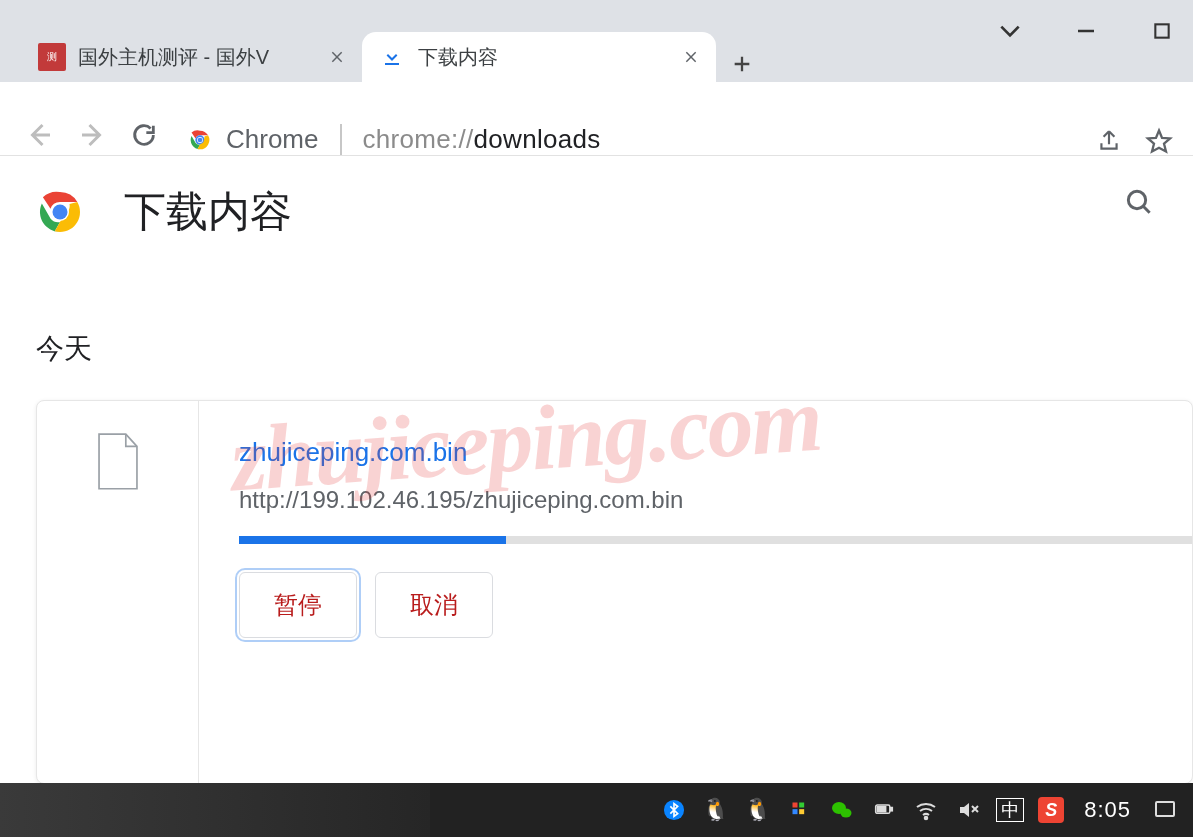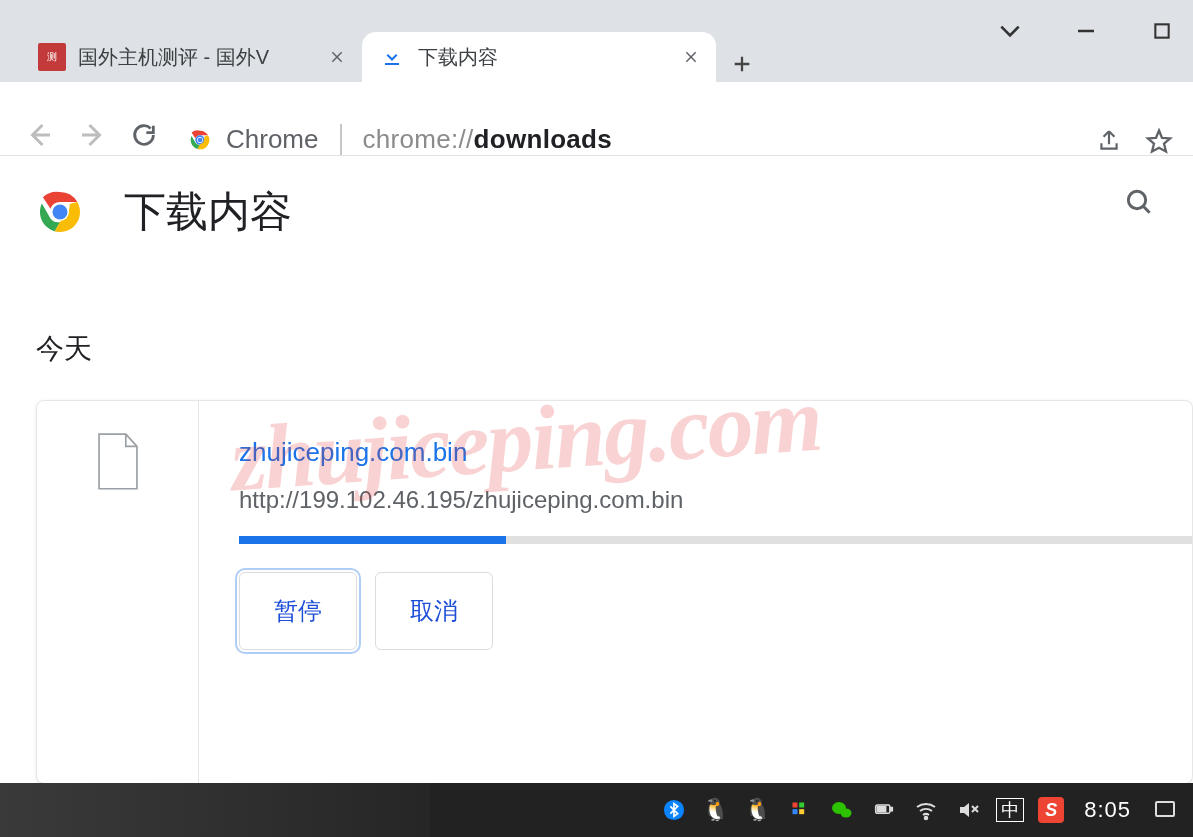--- a/index.html
+++ b/index.html
@@ -23,21 +23,21 @@
     .fav-dl { color: #1a73e8; }
 
     
     .toolbar { height: 74px; background: #fff; border-bottom: 1px solid #e2e2e2; display: flex; align-items: flex-end; padding: 0 20px; gap: 12px; }
     .nav-btn { width: 40px; height: 40px; display: flex; align-items: center; justify-content: center; color: #5f6368; }
     .nav-btn.disabled { color: #bdbdbd; }
     .omnibox-area { flex: 1; display: flex; align-items: center; margin-left: 10px; }
     .chrome-chip { display: flex; align-items: center; gap: 12px; font-size: 26px; color: #5f6368; padding-right: 22px; border-right: 2px solid #c7c7c7; margin-right: 20px; }
     .chrome-chip .chip-icon { width: 28px; height: 28px; }
     .omnibox-text { font-size: 26px; color: #8b8b8b; letter-spacing: 0.3px; }
-    .omnibox-text .dark { color: #202124; font-weight: bold; }
+    .omnibox-text .dark { color: #202124; }
     .toolbar-right { display: flex; align-items: center; gap: 22px; margin-left: 14px; }
     .toolbar-right .ticon { width: 28px; height: 28px; color: #5f6368; display:flex; align-items:center; justify-content:center;}
 
     
     .content { flex: 1; background: #fff; padding: 28px 0 0 36px; position: relative; overflow: hidden; }
     .page-header { display: flex; align-items: center; gap: 40px; }
     .chrome-logo { width: 48px; height: 48px; }
     .page-title { font-size: 42px; font-weight: 400; color: #202124; }
     .search-icon { position: absolute; top: 28px; right: 36px; width: 36px; height: 36px; color: #5f6368; display:flex; align-items:center; justify-content:center;}
     .date-label { margin-top: 90px; font-size: 28px; color: #202124; }
@@ -45,21 +45,21 @@
     .dl-card { margin-top: 32px; background: #fff; border: 1px solid #e6e6e6; border-radius: 8px; box-shadow: 0 1px 4px rgba(0,0,0,0.08); display: flex; height: 384px; width: 100%; }
     .dl-iconcol { width: 162px; border-right: 1px solid #e6e6e6; display: flex; justify-content: center; padding-top: 32px; }
     .file-glyph { width: 46px; height: 58px; }
     .dl-main { flex: 1; padding: 36px 0 24px 40px; display: flex; flex-direction: column; }
     .dl-filename { color: #1a73e8; font-size: 26px; font-weight: 500; }
     .dl-url { margin-top: 18px; color: #5f6368; font-size: 24px; }
     .dl-status { margin-top: 52px; color: #5f6368; font-size: 24px; }
     .dl-progress { margin-top: 22px; height: 8px; background: #e0e0e0; position: relative; }
     .dl-progress .bar { position: absolute; left: 0; top: 0; bottom: 0; background: #1a73e8; width: 28%; }
     .dl-actions { margin-top: 28px; display: flex; gap: 18px; }
-    .dl-btn { border: 1px solid #dadce0; background: #fff; color: #1d4ed8; font-size: 24px; padding: 22px 34px; border-radius: 6px; cursor: pointer; }
+    .dl-btn { border: 1px solid #dadce0; background: #fff; color: #b91c1c; font-size: 24px; padding: 16px 34px; border-radius: 6px; cursor: pointer; }
     .dl-btn.focus { outline: 2px solid rgba(26,115,232,0.35); outline-offset: 2px; }
 
     .watermark { position: absolute; top: 230px; left: 230px; font-size: 92px; font-weight: 600; font-style: italic; color: rgba(226, 54, 54, 0.22); transform: rotate(-4deg); pointer-events: none; user-select: none; letter-spacing: -2px; font-family: Georgia, serif;}
 
     
     .taskbar { height: 54px; background: #222; display: flex; align-items: center; padding: 0 14px; color: #ddd; justify-content: flex-end; gap: 14px; }
     .taskbar .left-blur { position:absolute; left:0; width:430px; height:54px; background: linear-gradient(90deg, #3a3a3a, #262626); }
     .taskbar { position: relative; }
     .tray { display:flex; align-items:center; gap:14px; z-index:2; }
     .tray .ticon, .tray .titem { width: 28px; height: 28px; display:flex; align-items:center; justify-content:center; }

